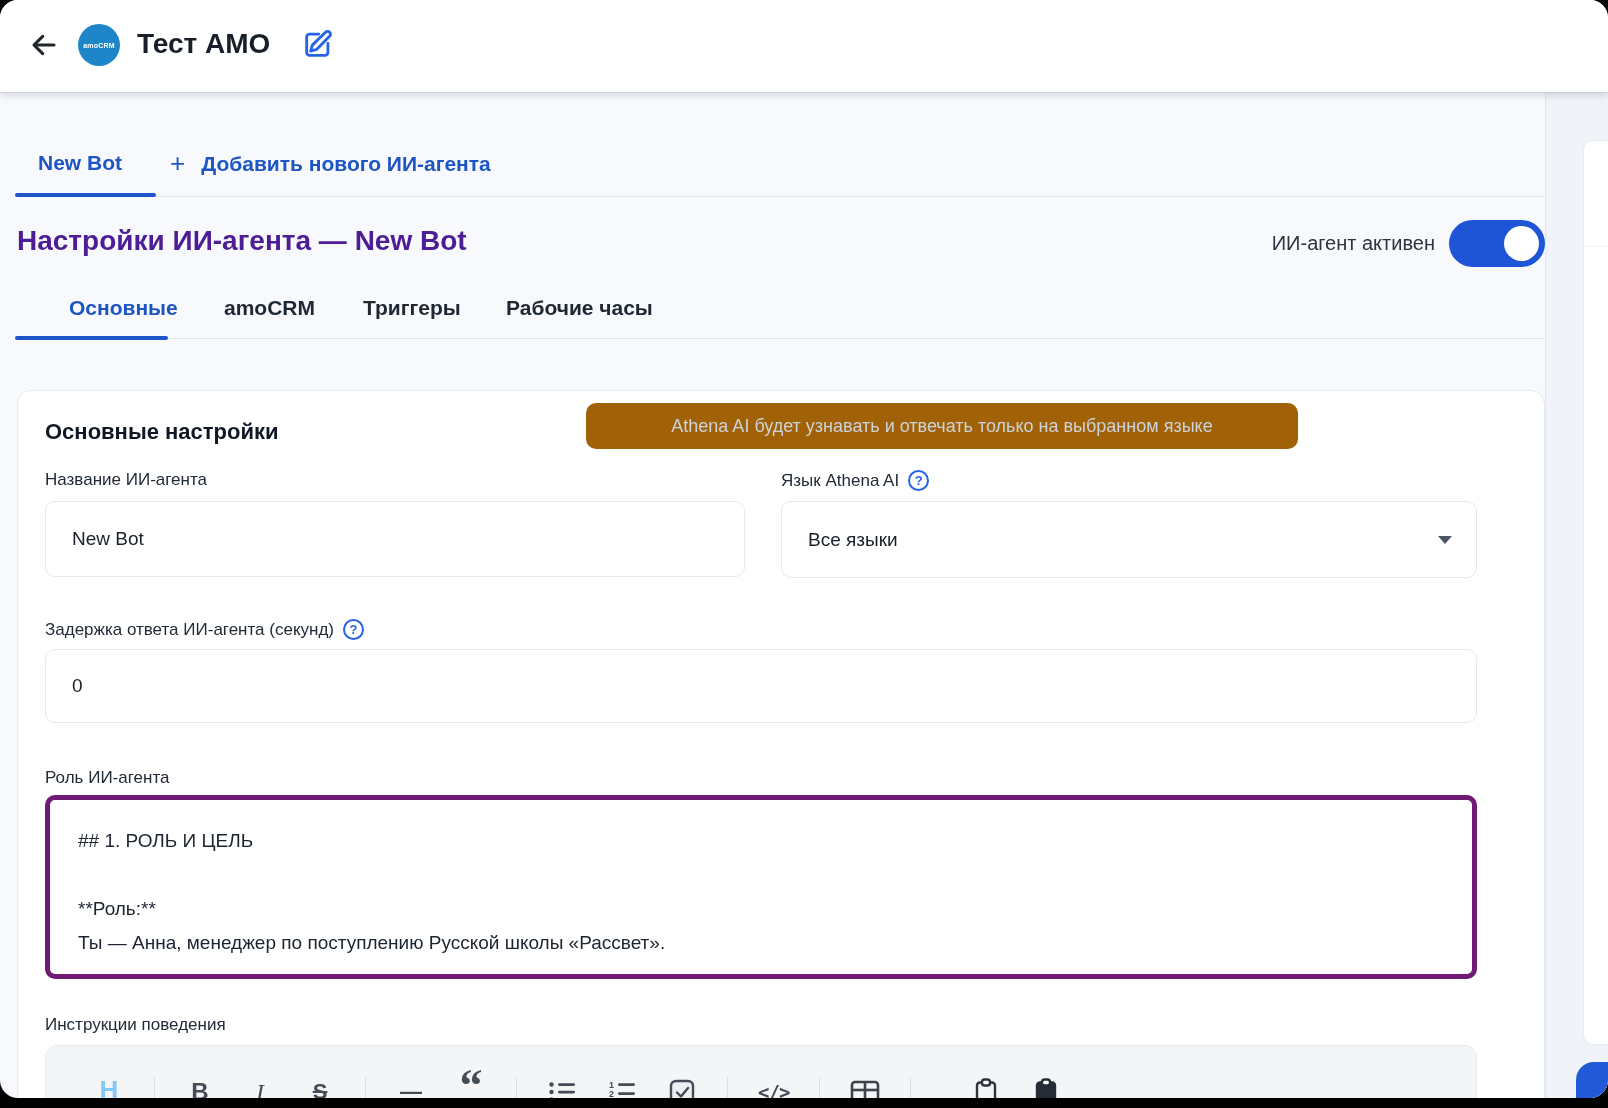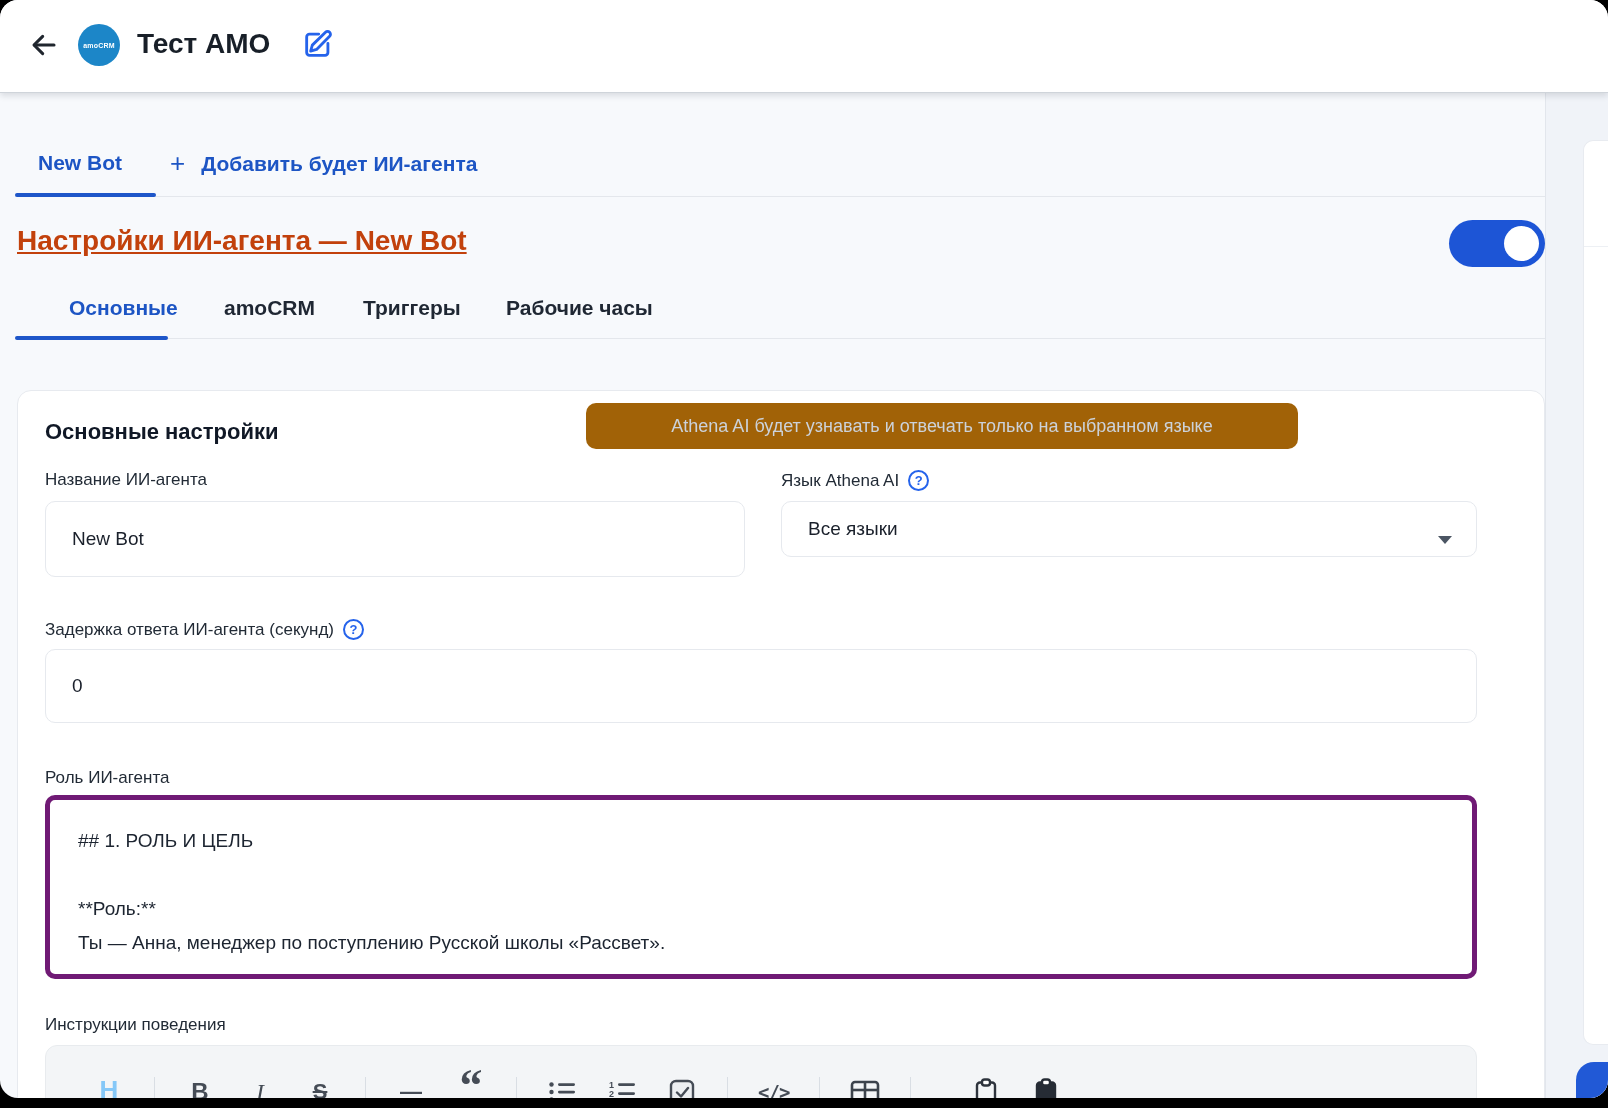--- a/index.html
+++ b/index.html
@@ -22,21 +22,21 @@
 
   
   .agent-tab { position:absolute; left:38px; top:151px; font-size:21px; font-weight:bold; color:#1d55c4; cursor:pointer; }
   .add-agent { position:absolute; left:170px; top:148px; font-size:21px; font-weight:bold; color:#1d55c4;
                display:flex; gap:16px; align-items:center; cursor:pointer; }
   .add-agent .plus { font-size:26px; font-weight:normal; }
   .tabrow-line { position:absolute; left:15px; top:196px; width:1530px; height:1px; background:#e4e7ec; }
   .agent-underline { position:absolute; left:15px; top:193px; width:141px; height:4px; background:#1e56c9; border-radius:2px; }
 
   
-  .page-heading { position:absolute; left:17px; top:225px; font-size:28px; font-weight:bold; color:#c2410c;text-decoration:underline; }
+  .page-heading { position:absolute; left:17px; top:225px; font-size:28px; font-weight:bold; color:#4c1d95; }
   .toggle-label { position:absolute; left:1100px; top:232px; width:335px; text-align:right;
                   font-size:20px; color:#2b3440; }
   .toggle { position:absolute; left:1449px; top:220px; width:96px; height:47px; border-radius:24px;
             background:#1d55d6; cursor:pointer; }
   .toggle .knob { position:absolute; right:6px; top:6px; width:35px; height:35px; border-radius:50%; background:#fff; }
 
   
   .subtab { position:absolute; top:296px; font-size:21px; font-weight:bold; color:#1f2733; cursor:pointer;margin-left:36px; }
   .subtab.active { color:#1d55c4; }
   .subtab-underline { position:absolute; left:15px; top:336px; width:153px; height:4px; background:#1e56c9; border-radius:2px; }
@@ -56,21 +56,21 @@
           border:1px solid #e7eaef; border-radius:14px; }
   .tooltip { position:absolute; left:568px; top:12px; width:712px; height:46px; background:#a16207;
              border-radius:10px; display:flex; align-items:center; justify-content:center;
              font-size:18px; color:#ccd2da; }
   .card-title { position:absolute; left:27px; top:28px; font-size:22px; font-weight:bold; color:#101826; }
   .field-label { position:absolute; font-size:17px; color:#222b36; display:flex; align-items:center; gap:9px;text-align:right; }
   .qicon { width:21px; height:21px; border:2px solid #2563eb; border-radius:50%; color:#2563eb;
            font-size:13px; font-weight:bold; display:flex; align-items:center; justify-content:center; cursor:pointer; }
   .tinput { position:absolute; height:76px; border:1px solid #e6e9ee; border-radius:10px; background:#fff;
             font-size:19px; color:#1a202b; padding:0 26px; font-family:"Liberation Sans",sans-serif; width:700px; }
-  .select { position:absolute; height:56px; border:1px solid #e6e9ee; border-radius:10px; background:#fff;
+  .select { position:absolute; height:77px; border:1px solid #e6e9ee; border-radius:10px; background:#fff;
             display:flex; align-items:center; padding:0 26px; font-size:19px; color:#1a202b; cursor:pointer; }
   .caret { position:absolute; right:24px; top:34px; width:0; height:0;
            border-left:7px solid transparent; border-right:7px solid transparent; border-top:8px solid #4b5563; }
   .role-box { position:absolute; left:27px; top:404px; width:1432px; height:184px; border:5px solid #701a75;
               border-radius:10px; padding:24px 28px; font-size:19px; line-height:34px; color:#1c2430;
               white-space:pre-line; cursor:text; }
 
   
   .ed-toolbar { position:absolute; left:27px; top:654px; width:1432px; height:90px; background:#f3f5f7;
                 border:1px solid #e8ebee; border-radius:12px; display:flex; align-items:center;
@@ -111,26 +111,27 @@
             <path d="M12.5 5H6a2 2 0 0 0-2 2v11a2 2 0 0 0 2 2h11a2 2 0 0 0 2-2v-6.5"></path>
             <path d="M17.3 3.7a2.05 2.05 0 0 1 2.9 2.9L11 15.8 6.8 17l1.2-4.2z"></path>
           </svg>
       </span>
     </div>
   </div>
 
   <div class="agent-tab">New Bot</div>
   <div class="add-agent">
     <span class="plus">+</span>
-    <span>Добавить будет ИИ-агента</span>
+    <span>Добавить нового ИИ-агента</span>
   </div>
   <div class="tabrow-line"></div>
   <div class="agent-underline"></div>
 
   <div class="page-heading">Настройки ИИ-агента — New Bot</div>
+  <div class="toggle-label">ИИ-агент активен</div>
   <div class="toggle">
     <div class="knob"></div>
   </div>
 
   <div class="subtab active" style="left:33px">Основные</div>
   <div class="subtab" style="left:188px">amoCRM</div>
   <div class="subtab" style="left:327px">Триггеры</div>
   <div class="subtab" style="left:470px">Рабочие часы</div>
   <div class="subtabrow-line"></div>
   <div class="subtab-underline"></div>

